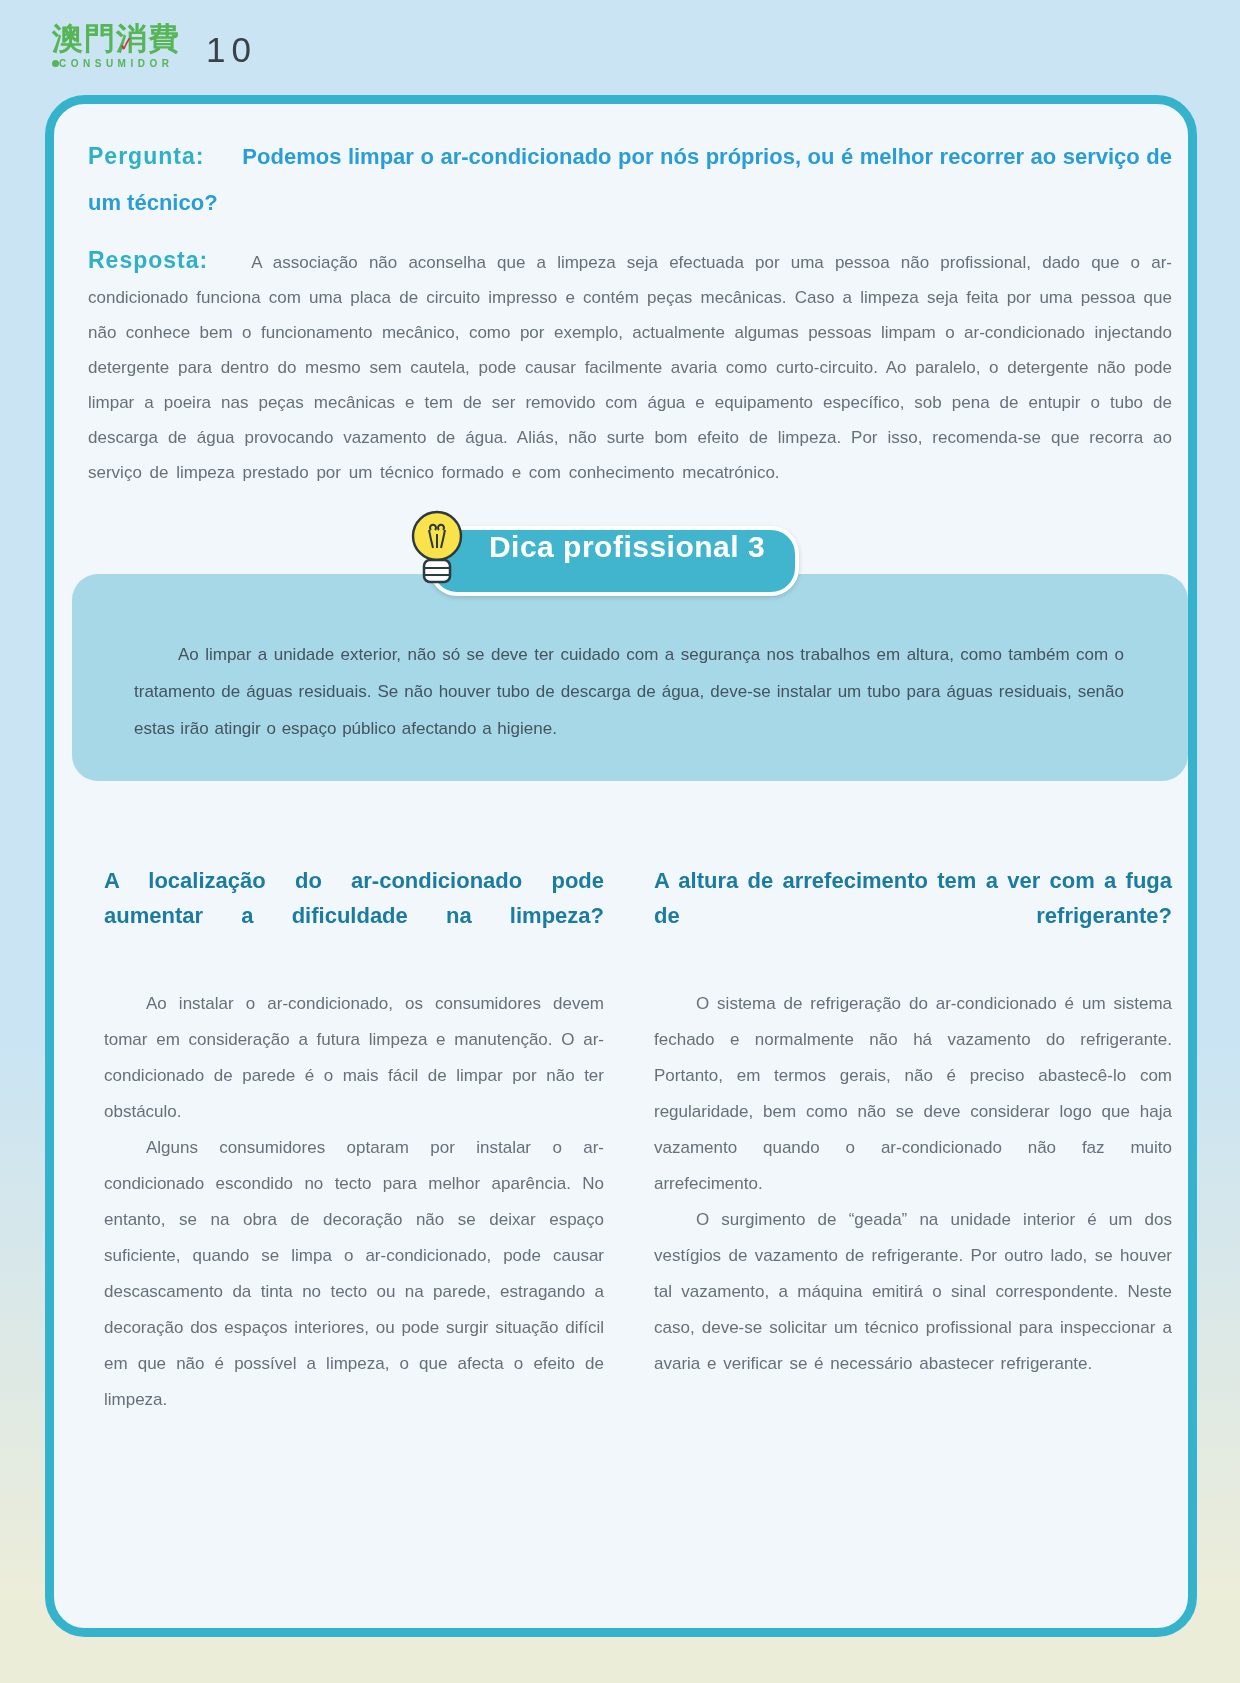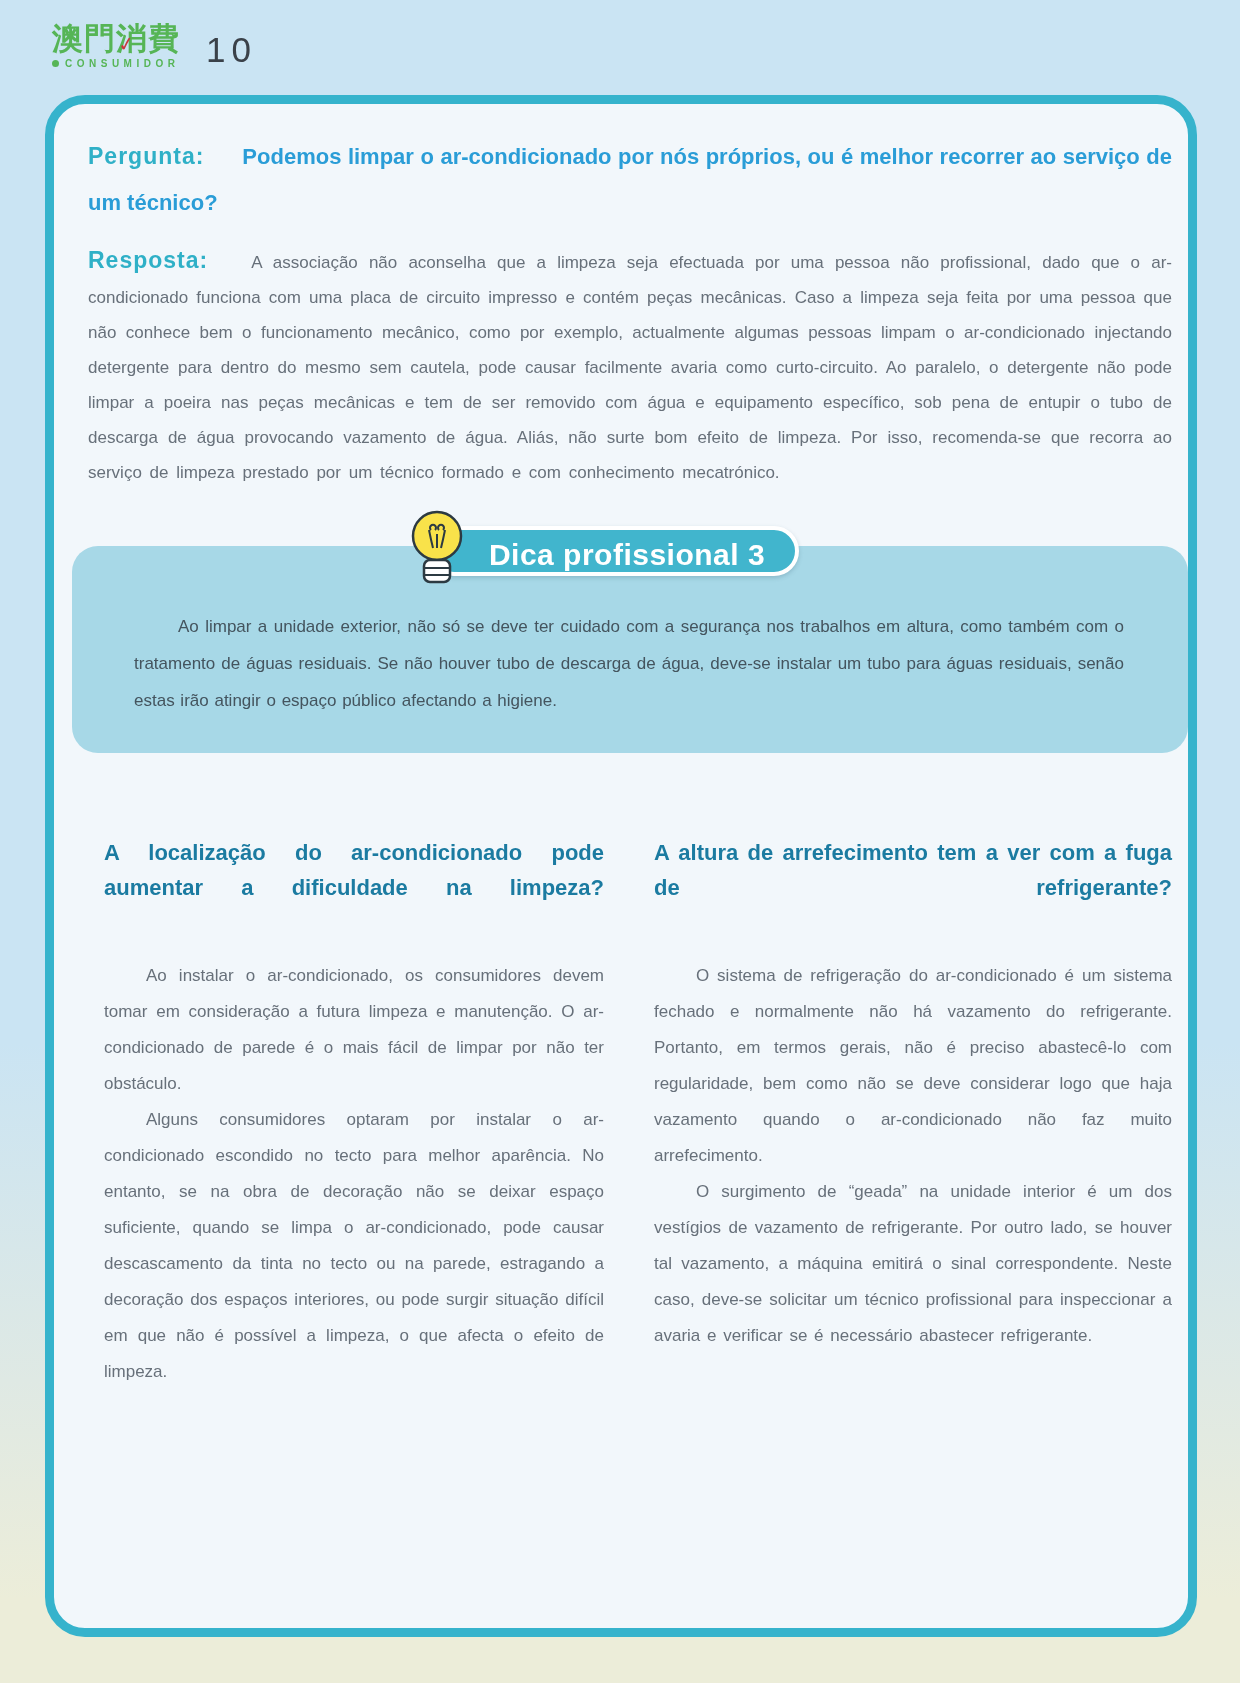--- a/index.html
+++ b/index.html
@@ -9,21 +9,21 @@
     position:relative;
     width:1240px; height:1683px;
     background:linear-gradient(180deg,#cae4f3 0%, #cae4f3 62%, #dfe9e4 82%, #ecedd9 95%);
     overflow:hidden;
   }
   
   .hdr{ position:absolute; left:52px; top:22px; display:flex; align-items:flex-start; gap:26px; }
   .logo{ position:relative; }
   .logo-cn{ font-size:31px; font-weight:bold; color:#56b556; letter-spacing:1px; line-height:1.1; }
   .logo-check{ position:absolute; left:66px; top:10px; color:#c9383d; font-size:20px; font-weight:bold; transform:rotate(-8deg); }
-  .logo-sub{ display:flex; align-items:center; gap:6px; margin-top:2px; }
+  .logo-sub{ display:flex; align-items:center; margin-top:2px; }
   .logo-dot{ width:7px; height:7px; border-radius:50%; background:#56b556; display:inline-block; }
   .logo-sub-text{ font-size:10px; color:#56b556; letter-spacing:4.5px; font-weight:bold; }
   .page-num{ font-size:35px; color:#3a4149; letter-spacing:6px; margin-top:8px; font-weight:300; }
 
   
   .card{
     position:absolute; left:45px; top:95px; width:1152px; height:1542px;
     background:#f2f7fb;
     border:9px solid #36b3cc;
     border-radius:40px;
@@ -34,26 +34,26 @@
   .question{ text-align:justify; line-height:44px; margin-bottom:16px; }
   .q-label{ font-size:23px; font-weight:bold; color:#2fb0c7; letter-spacing:1px; margin-right:38px; }
   .q-text{ font-size:22px; font-weight:bold; color:#2a9dd7; }
   .answer{ text-align:justify; line-height:35px; font-size:17px; color:#67707a; word-spacing:3px; }
   .a-label{ font-size:23px; font-weight:bold; color:#2fb0c7; letter-spacing:1px; margin-right:43px; }
 
   
   .tip{ margin-top:36px; }
   .tip-banner{
     position:relative; z-index:2;
-    width:370px; margin:0 auto 0 auto; left:-16px;
+    width:370px; margin:0 auto 8px auto; left:-16px;
     background:#41b5cd;
     border:4px solid #ffffff;
     border-radius:28px;
-    height:50px;
-    display:flex; align-items:flex-end; justify-content:center;
+    height:70px;
+    display:flex; align-items:flex-start; justify-content:center;
     box-shadow:0 2px 4px rgba(60,100,120,.25);
   }
   .tip-banner-text{ color:#ffffff; font-size:30px; font-weight:bold; letter-spacing:.5px; padding-left:26px; }
   .bulb{ position:absolute; left:-24px; top:-22px; width:56px; height:84px; }
   .tip-box{
     position:relative; z-index:1;
     margin:-30px -16px 0 -16px;
     background:#a7d8e7;
     border-radius:26px;
     padding:62px 64px 34px 62px;

